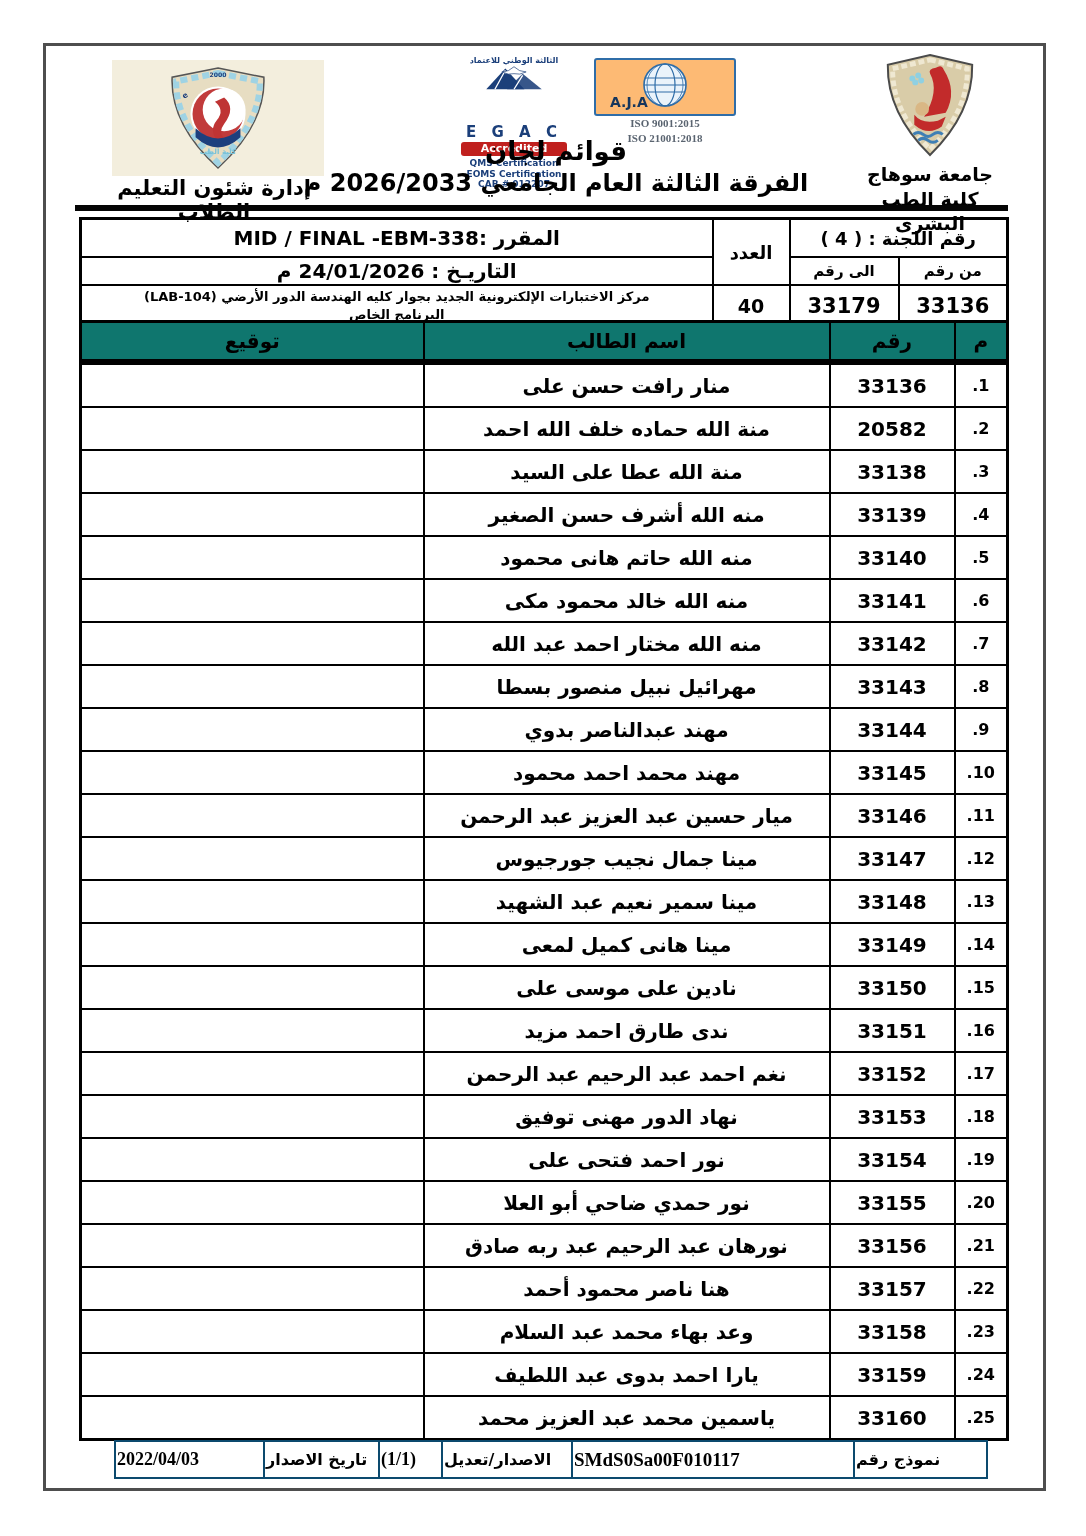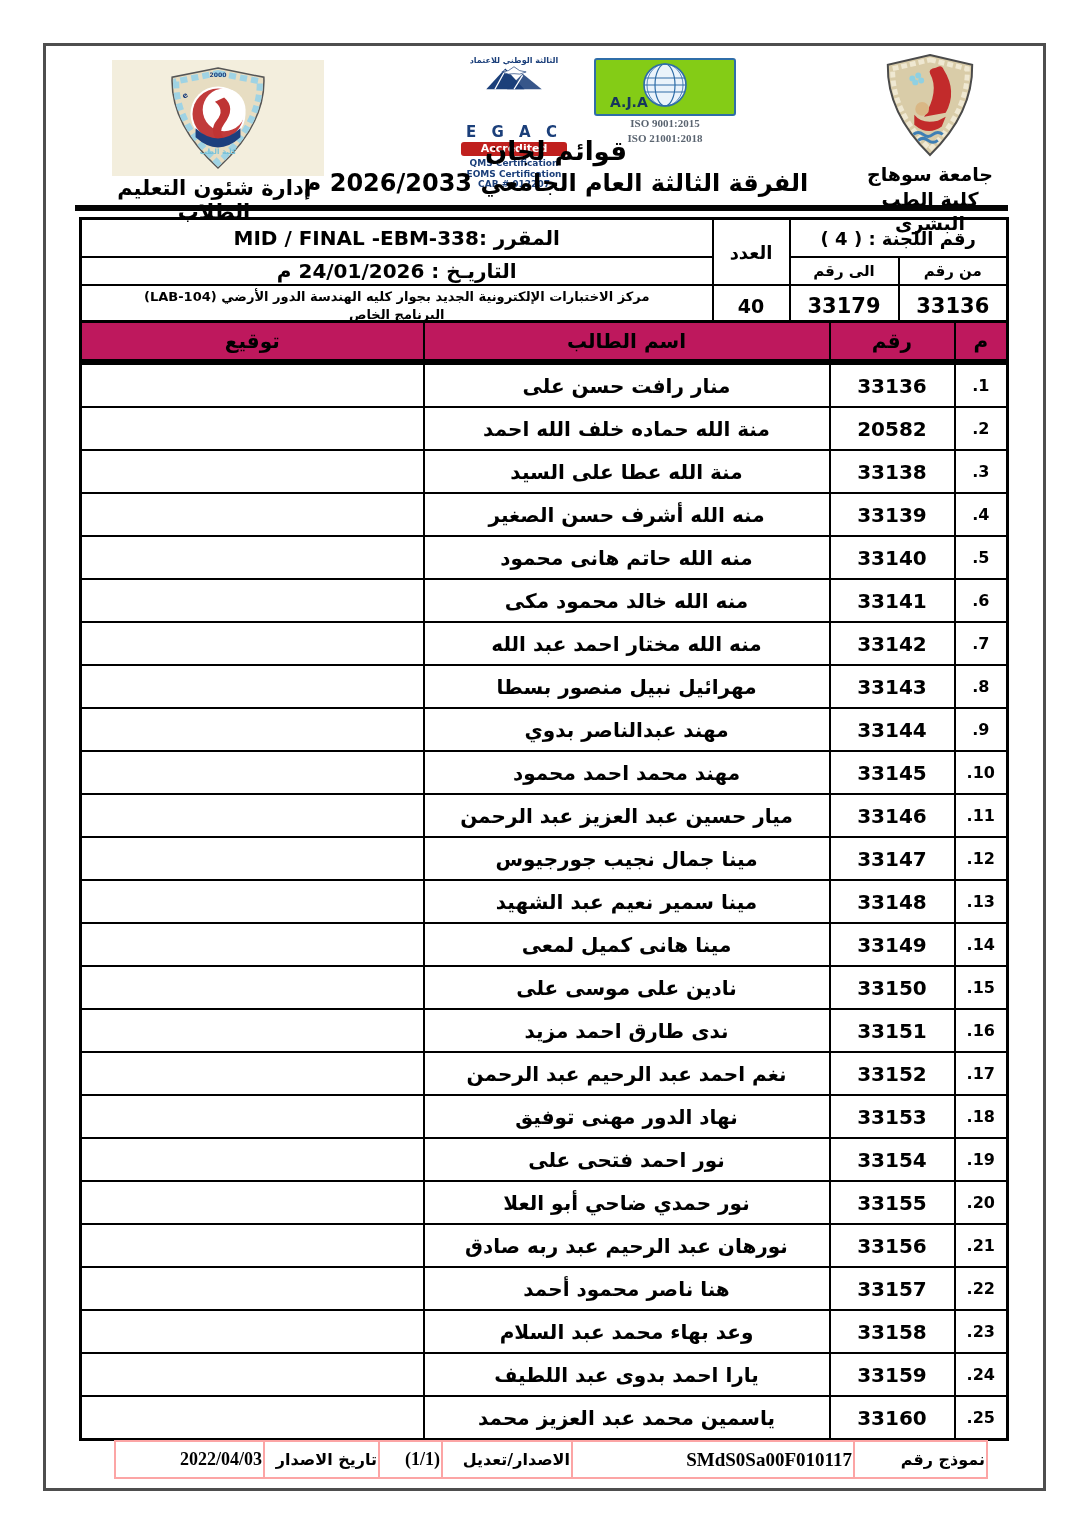--- a/index.html
+++ b/index.html
@@ -15,21 +15,21 @@
   .dept{position:absolute;left:78px;top:176px;width:272px;text-align:center;font-size:21px;}
 
   .egac{position:absolute;left:436px;top:56px;width:156px;text-align:center;line-height:1.15;}
   .egac-arc{font-size:8px;color:#1b3f7a;}
   .egac-letters{font-size:15px;color:#1b3f7a;letter-spacing:5px;direction:ltr;margin-top:28px;}
   .egac-accredited{background:#c0201e;color:#fff;font-size:11px;border-radius:3px;width:106px;
     margin:1px auto 2px auto;padding:1px 0;direction:ltr;}
   .egac-line{font-size:9px;color:#1b3f7a;direction:ltr;}
 
   .aja{position:absolute;left:594px;top:58px;width:142px;text-align:center;}
-  .aja-box{border:2px solid #2f6da8;border-radius:3px;height:54px;position:relative;background:#84cc16;}
+  .aja-box{border:2px solid #2f6da8;border-radius:3px;height:54px;position:relative;background:#fdba74;}
   .aja-name{position:absolute;left:14px;bottom:4px;font-size:14px;color:#16365c;direction:ltr;}
   .aja-line{font-size:11px;color:#5a6470;font-family:"Liberation Serif","DejaVu Serif",serif;
     direction:ltr;line-height:1.25;margin-top:1px;}
 
   .main-title{position:absolute;left:300px;top:136px;width:512px;text-align:center;font-size:26px;}
   .main-subtitle{position:absolute;left:260px;top:169px;width:592px;text-align:center;font-size:24px;}
 
   .uni-block{position:absolute;left:852px;top:52px;width:156px;text-align:center;}
   .uni-line{font-size:19px;line-height:1.3;}
 
@@ -41,30 +41,30 @@
   .info-table td{border:2px solid #000;text-align:center;vertical-align:middle;padding:1px 4px;}
   .i-lbl{font-size:18px;height:34px;}
   .i-sub{font-size:15px;height:24px;margin-top:17px;}
   .i-val{font-size:21px;height:38px;}
   .i-course{font-size:20px;}
   .i-date{font-size:20px;}
   .i-loc{font-size:13px;line-height:1.35;}
 
   
   .list-table{position:absolute;left:79px;top:320px;width:930px;border:3px solid #000;}
-  .list-table th{background:#be185d;font-size:20px;height:34px;border:2px solid #000;
+  .list-table th{background:#0f766e;font-size:20px;height:34px;border:2px solid #000;
     border-bottom:6px solid #000;text-align:center;font-weight:bold;}
   .list-table td{border:2px solid #000;height:39px;text-align:center;vertical-align:middle;}
   td.serial{font-size:16px;}
   td.num{font-size:20px;}
   td.name{font-size:20px;}
 
   
   .footer-table{position:absolute;left:114px;top:1440px;width:874px;border:2px solid #000;}
-  .footer-table td{border:2px solid #fca5a5;height:33px;text-align:right;vertical-align:middle;}
+  .footer-table td{border:2px solid #0c4a6e;height:33px;text-align:left;vertical-align:middle;}
   .f-ar{font-size:16px;}
   .f-code{font-size:19px;font-family:"Liberation Serif","DejaVu Serif",serif;}
   .f-num{font-size:18px;font-family:"Liberation Serif","DejaVu Serif",serif;}
 </style>
 </head>
 <body>
 
 <div class="page">
   <div class="frame"></div>
 

